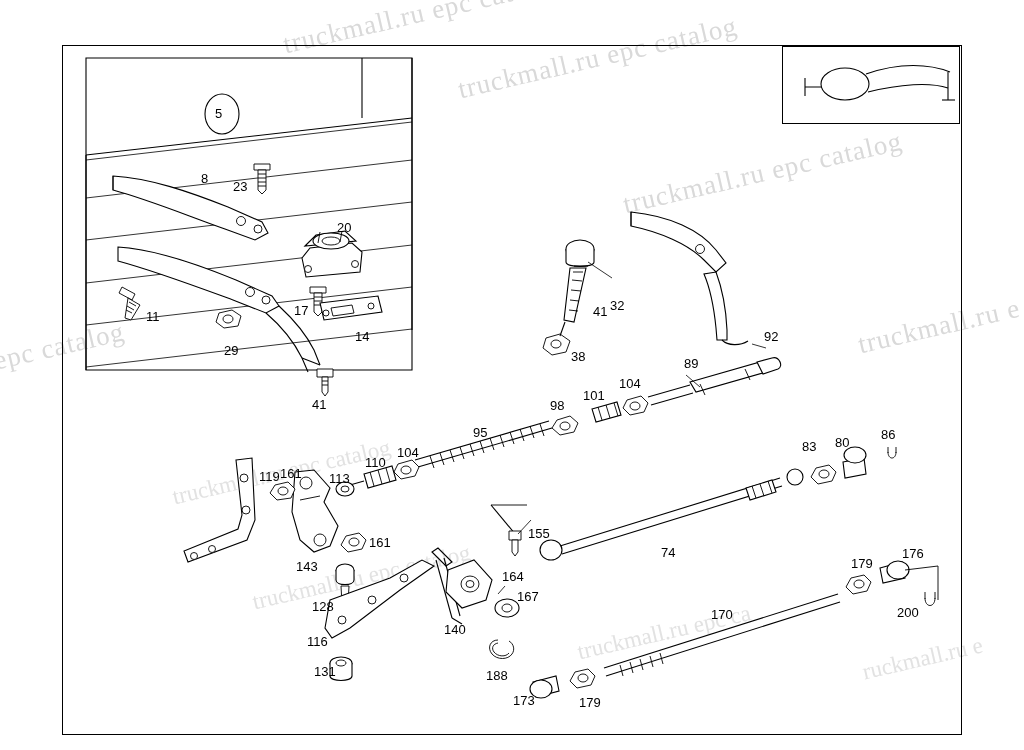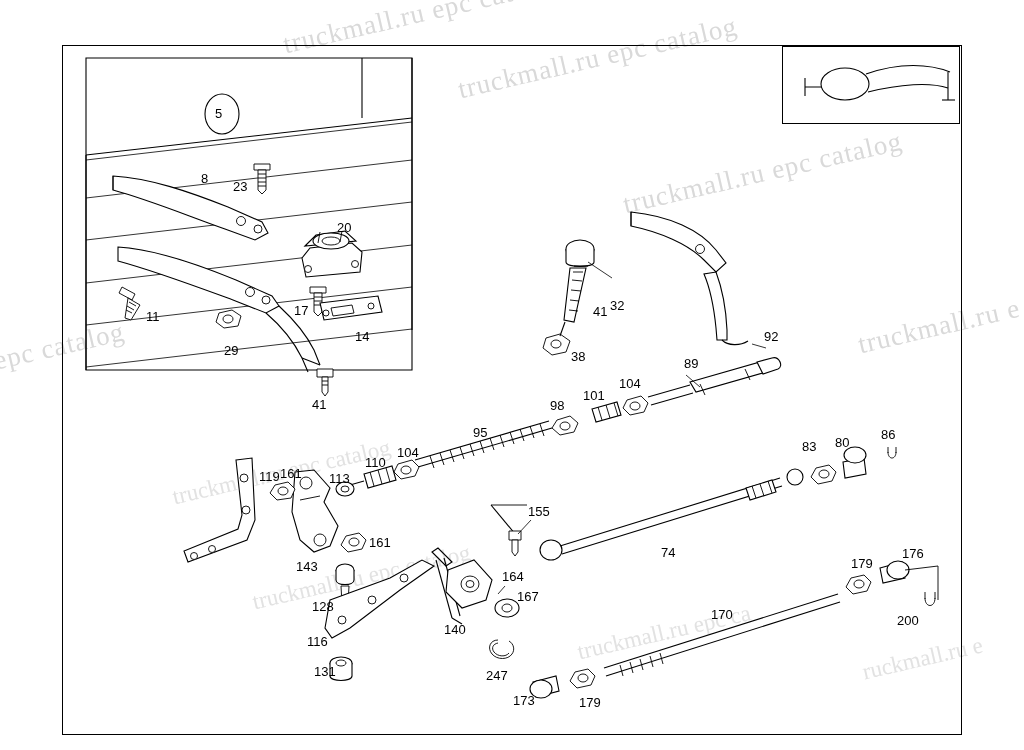--- a/index.html
+++ b/index.html
@@ -348,33 +348,33 @@
     <div class="num" style="left:550px;top:399px;">98</div>
     <div class="num" style="left:473px;top:426px;">95</div>
     <div class="num" style="left:397px;top:446px;">104</div>
     <div class="num" style="left:365px;top:456px;">110</div>
     <div class="num" style="left:329px;top:472px;">113</div>
     <div class="num" style="left:280px;top:467px;">161</div>
     <div class="num" style="left:211px;top:470px;margin-left:48px;">119</div>
     <div class="num" style="left:802px;top:440px;">83</div>
     <div class="num" style="left:835px;top:436px;">80</div>
     <div class="num" style="left:881px;top:428px;">86</div>
-    <div class="num" style="left:528px;top:505px;">155</div>
+    <div class="num" style="left:528px;top:527px;">155</div>
     <div class="num" style="left:661px;top:546px;">74</div>
     <div class="num" style="left:369px;top:536px;">161</div>
     <div class="num" style="left:296px;top:560px;">143</div>
     <div class="num" style="left:312px;top:600px;">128</div>
     <div class="num" style="left:307px;top:635px;">116</div>
     <div class="num" style="left:314px;top:665px;">131</div>
     <div class="num" style="left:444px;top:623px;">140</div>
     <div class="num" style="left:502px;top:570px;">164</div>
     <div class="num" style="left:517px;top:590px;">167</div>
-    <div class="num" style="left:486px;top:669px;">247</div>
+    <div class="num" style="left:486px;top:669px;">188</div>
     <div class="num" style="left:513px;top:694px;">173</div>
     <div class="num" style="left:579px;top:696px;">179</div>
     <div class="num" style="left:711px;top:608px;">170</div>
     <div class="num" style="left:851px;top:557px;">179</div>
     <div class="num" style="left:902px;top:547px;">176</div>
-    <div class="num" style="left:897px;top:606px;margin-top:8px;">200</div>
+    <div class="num" style="left:897px;top:606px;">200</div>
   </div>
 
 
 </div>
 
 </body></html>

